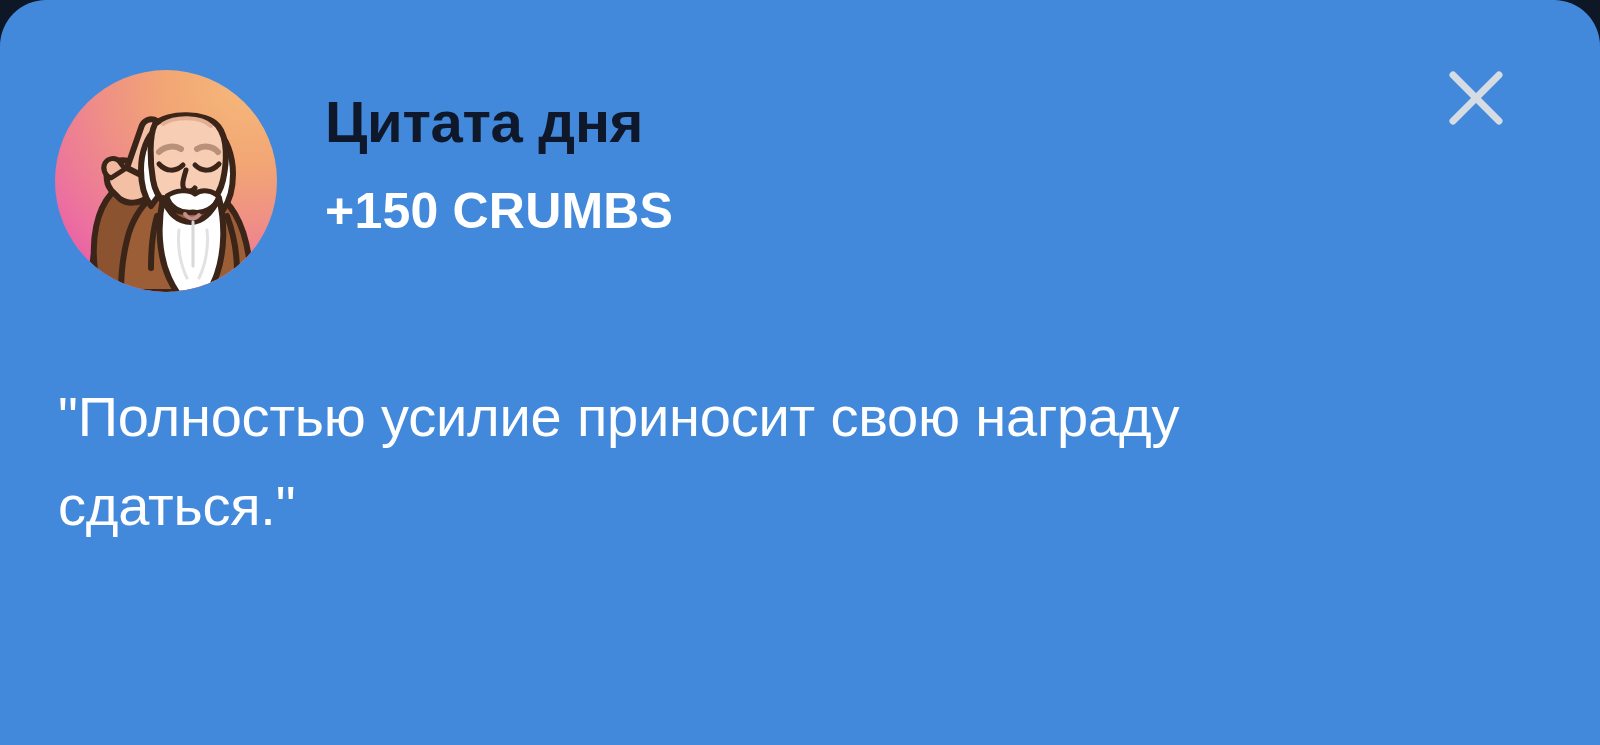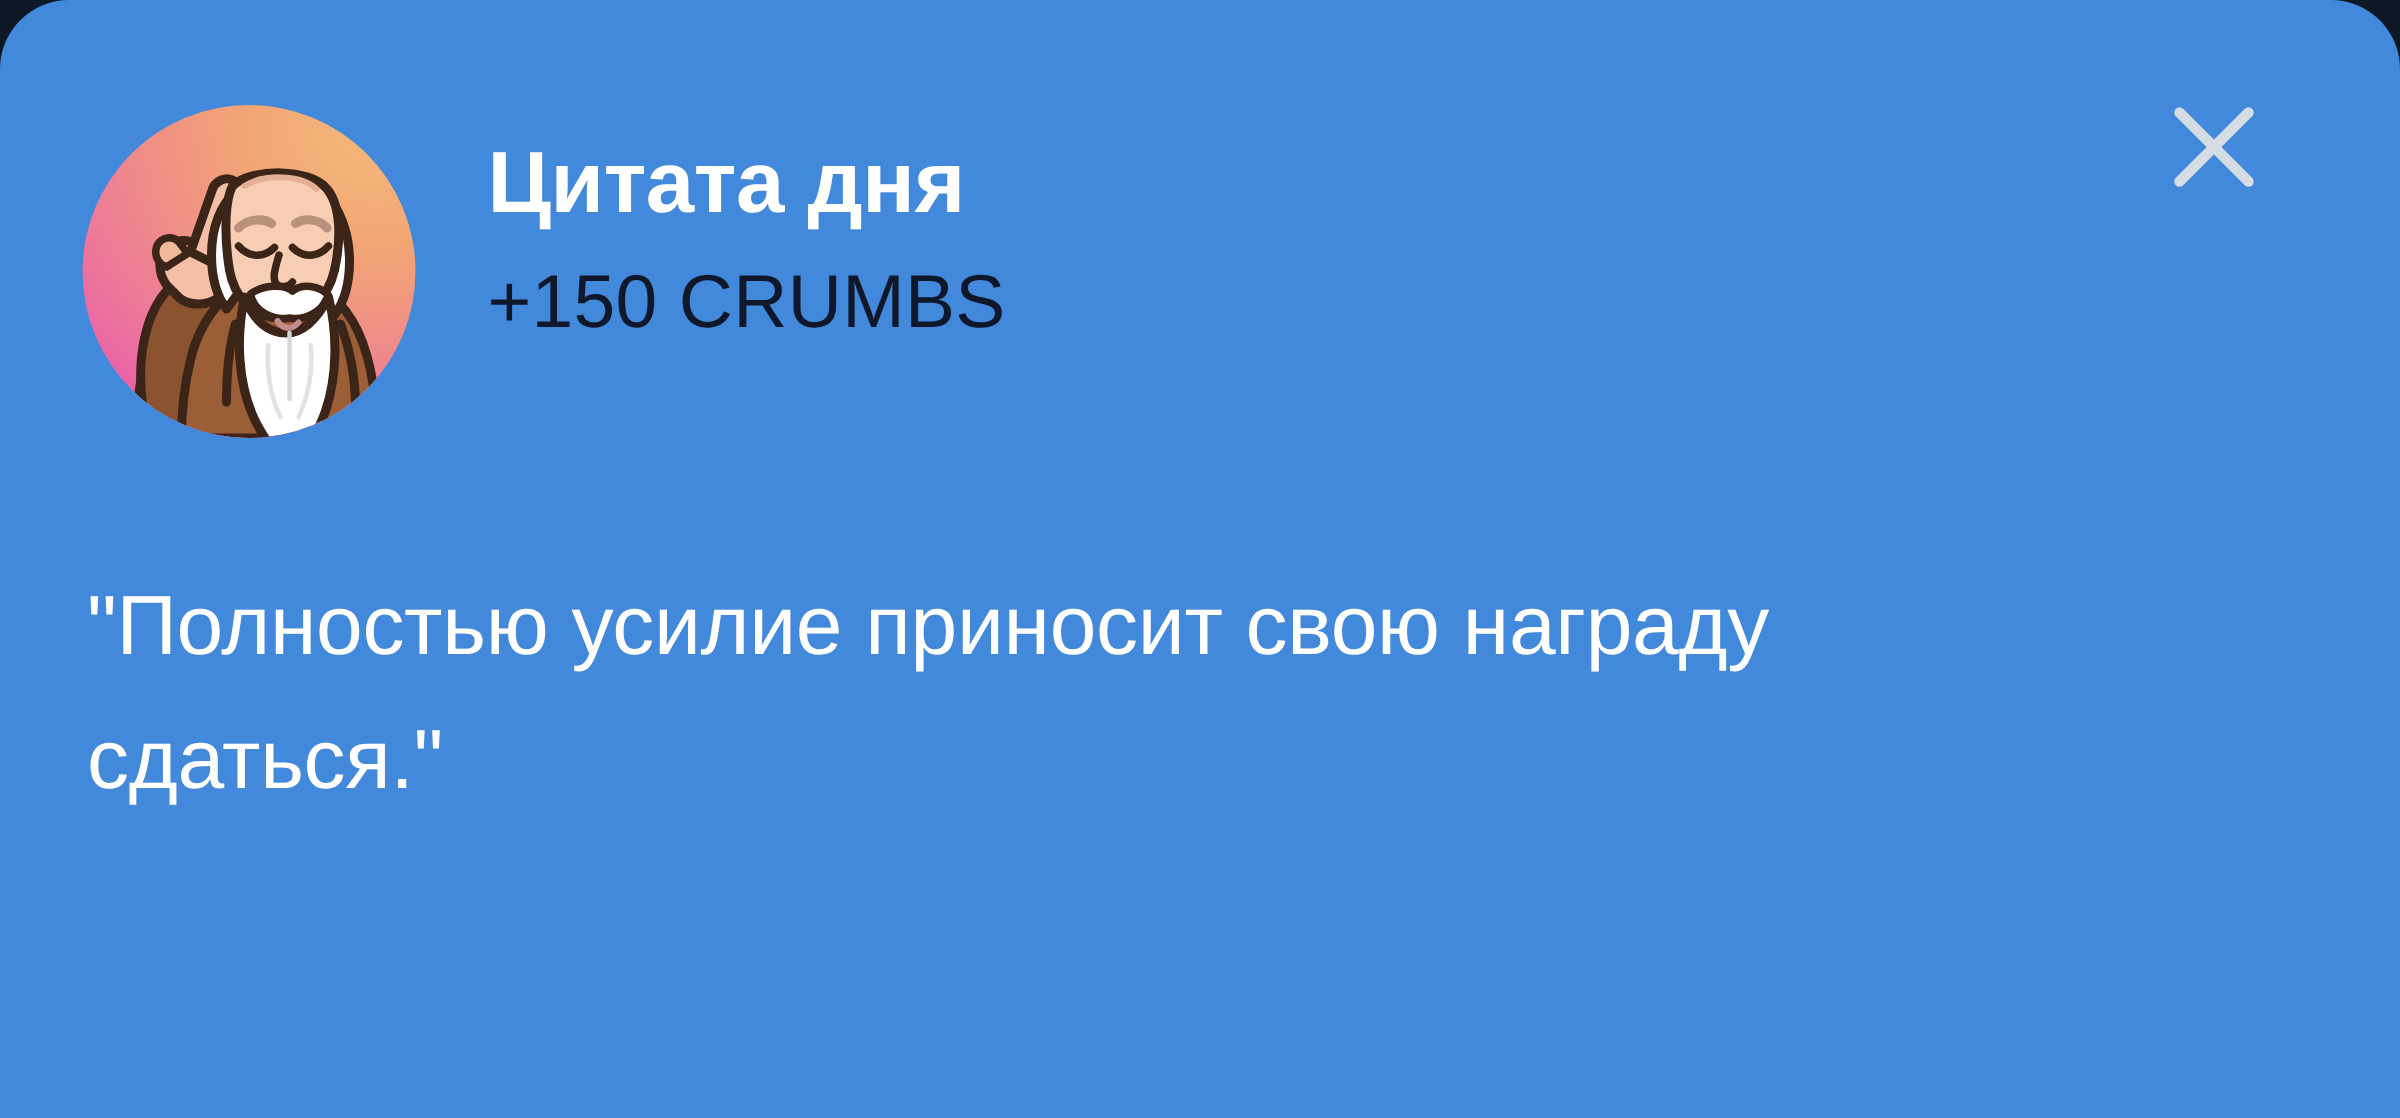--- a/index.html
+++ b/index.html
@@ -56,33 +56,33 @@
         #e63fb6 100%);
   }
   .avatar svg { display: block; width: 100%; height: 100%; }
 
   
   .header-text {
     margin-left: 48px;
     padding-top: 22px;
   }
   .card-title {
-    color: #ffffff;
+    color: #0f172a;
     font-size: 58px;
     font-weight: bold;
     line-height: 1.05;
     letter-spacing: -0.3px;
     white-space: nowrap;
   }
   .card-subtitle {
-    color: #0f172a;
+    color: #ffffff;
     font-size: 50px;
-    font-weight: normal;
+    font-weight: bold;
     line-height: 1.05;
-    margin-top: 22px;
+    margin-top: 32px;
     letter-spacing: 0.2px;
     white-space: nowrap;
   }
 
   
   .close-button {
     position: absolute;
     right: 88px;
     top: 62px;
     width: 72px;

